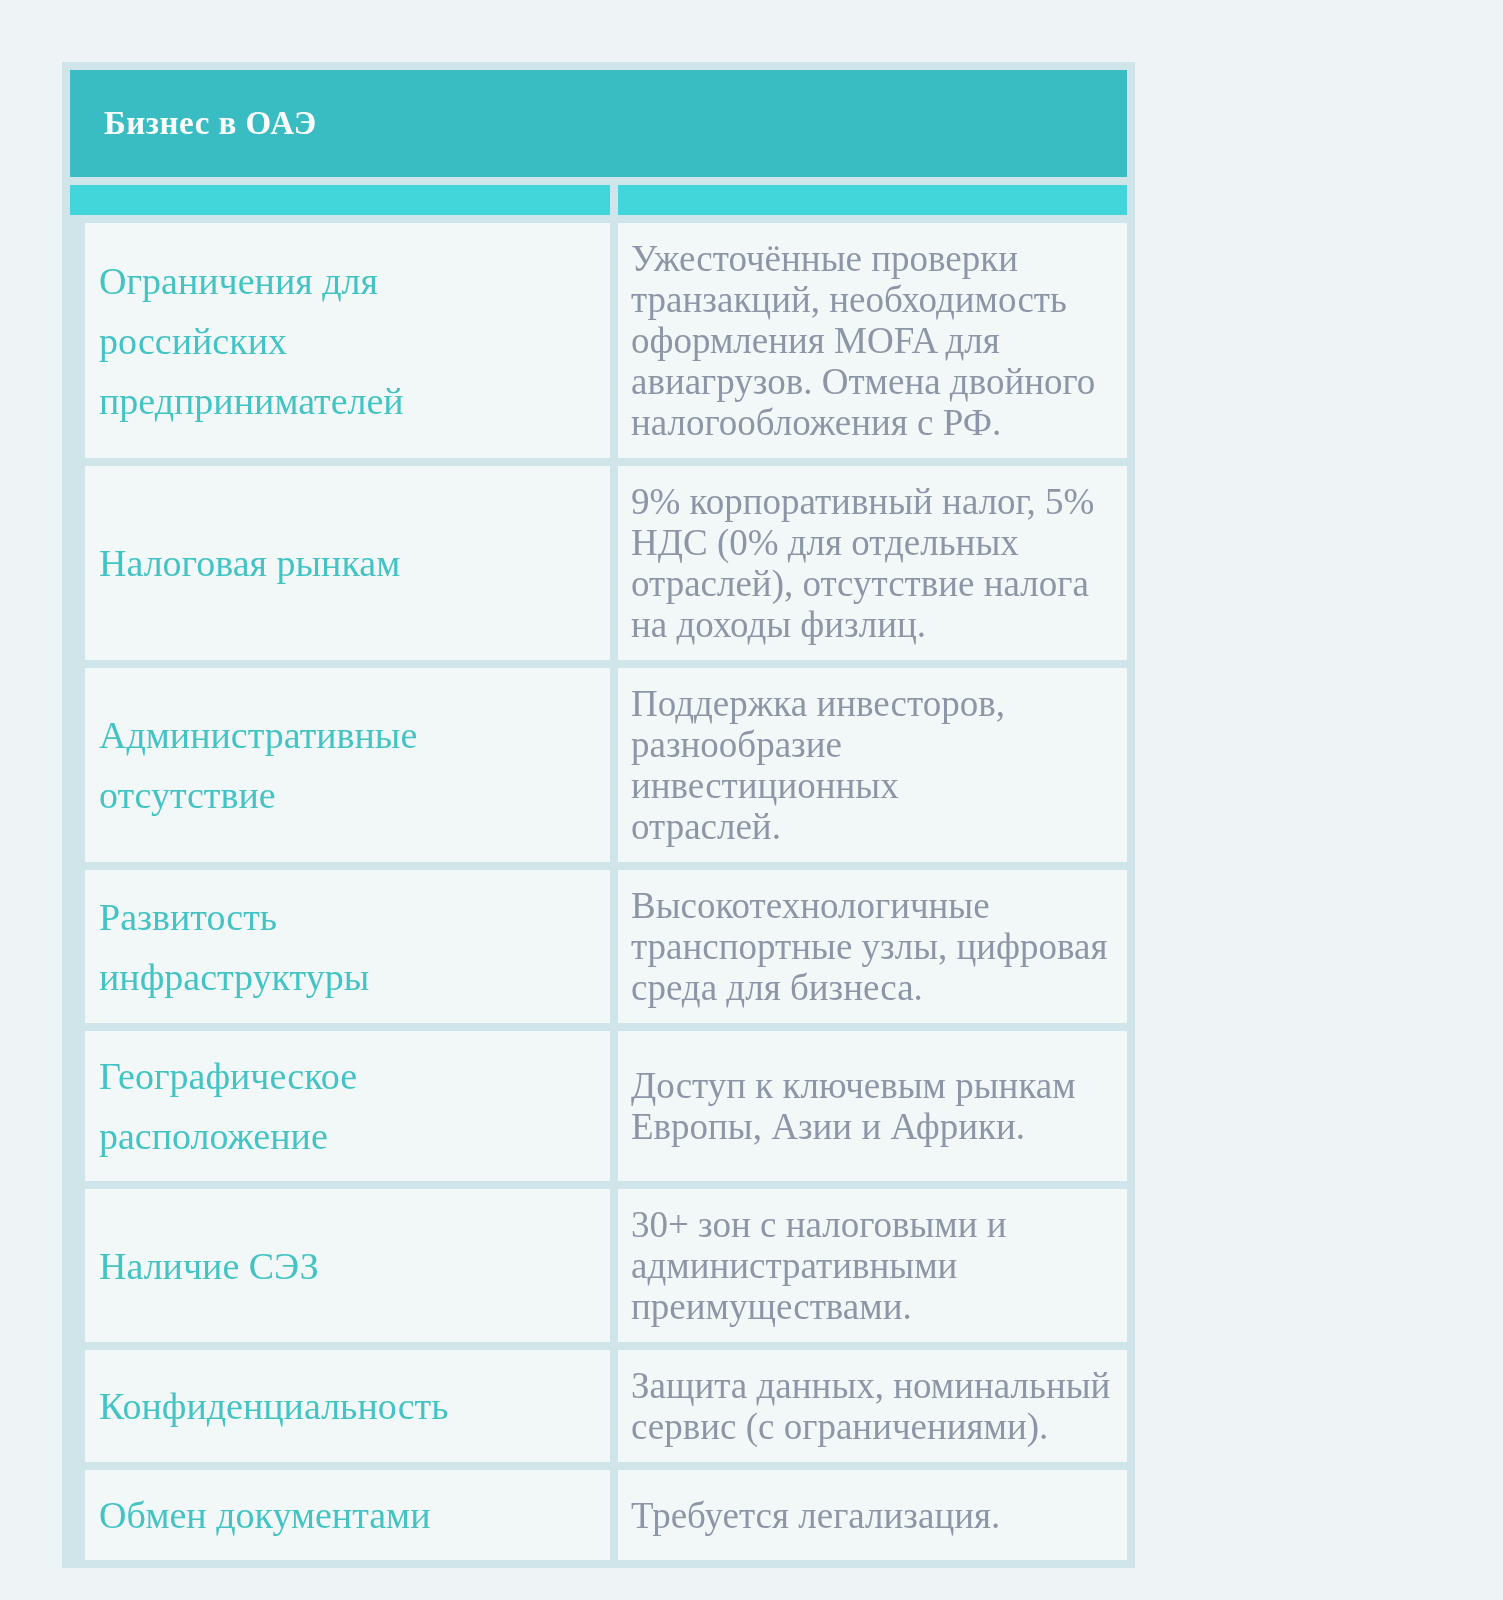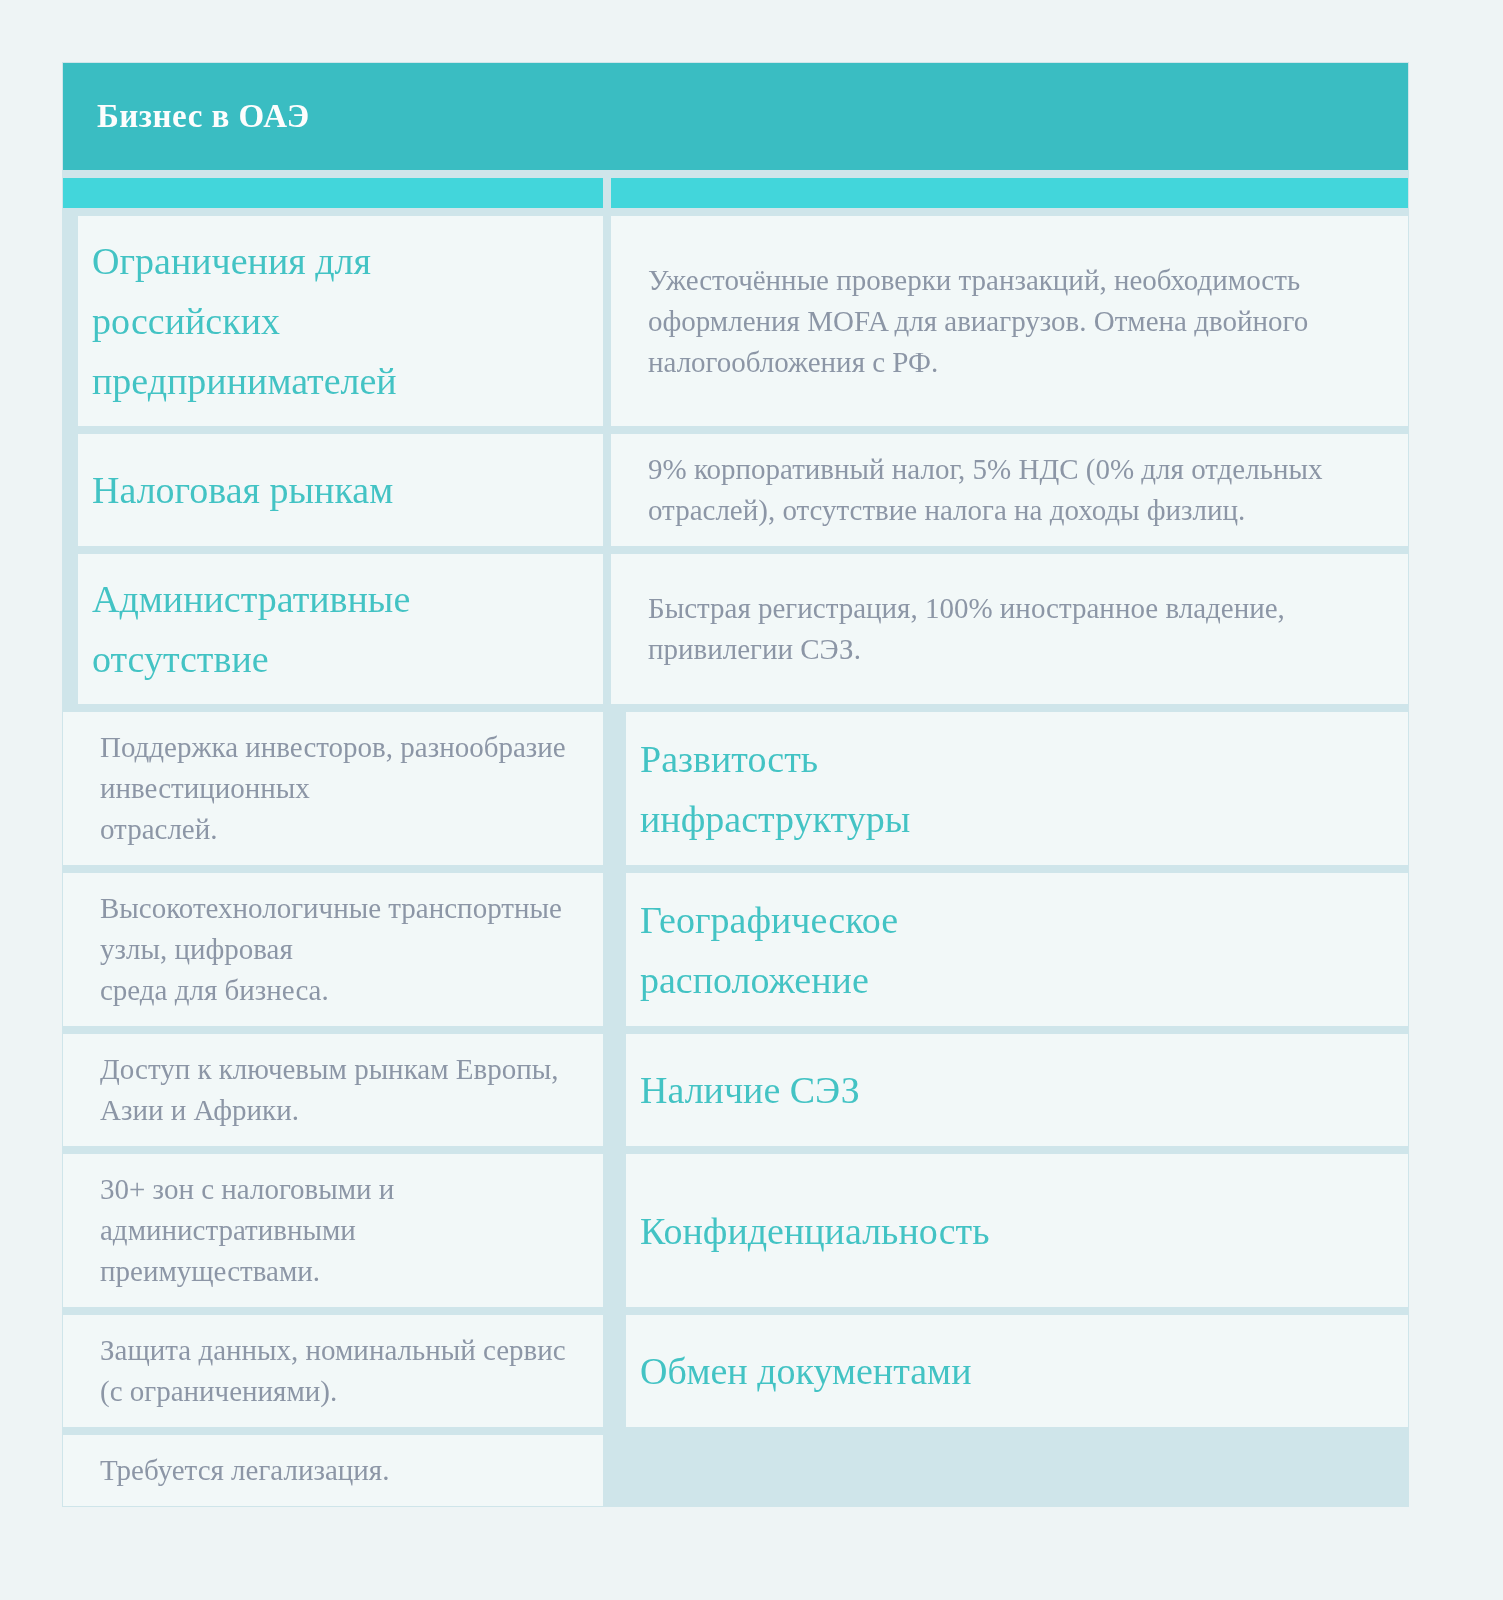--- a/index.html
+++ b/index.html
@@ -15,23 +15,23 @@
   * { box-sizing: border-box; }
   html, body {
     margin: 0; padding: 0;
     width: 1503px; height: 1600px;
     background: var(--page-bg);
     font-family: "Liberation Serif", "DejaVu Serif", serif;
   }
   .table-frame {
     position: absolute;
     left: 62px; top: 62px;
-    width: 1347px;
+    width: 1073px;
     background: var(--frame);
-    padding: 1px;
+    padding: 8px;
     display: grid;
     grid-template-columns: 540px 1fr;
     gap: 8px;
   }
   .header-cell {
     grid-column: 1 / -1;
     background: var(--header-bg);
     height: 107px;
     display: flex;
     align-items: center;
@@ -54,25 +54,24 @@
   }
   .cell.label { padding: 15px 10px 15px 14px; margin-left: 15px; }
   .cell.desc  { padding: 15px 12px 15px 13px; }
   .label-text {
     font-size: 38px;
     line-height: 60px;
     color: var(--label-color);
     white-space: pre-line;
   }
   .desc-text {
-    font-size: 29px;
+    font-size: 37px;
     line-height: 41px;
     color: var(--desc-color);
     white-space: pre-line;
-    margin-left: 24px;
   }
 </style>
 </head>
 <body style="background: rgb(238, 244, 245);">
 
 <div class="table-frame" id="table-frame">
   <div class="header-cell">
     <span class="table-title">Бизнес в ОАЭ</span>
   </div>
   <div class="subheader-cell"></div>
@@ -93,24 +92,20 @@
     <span class="label-text">Налоговая рынкам</span>
   </div>
   <div class="cell desc">
     <span class="desc-text">9% корпоративный налог, 5% НДС (0% для отдельных
 отраслей), отсутствие налога на доходы физлиц.</span>
   </div>
 
   <div class="cell label">
     <span class="label-text">Административные
 отсутствие</span>
-  </div>
-  <div class="cell desc">
-    <span class="desc-text">Быстрая регистрация, 100% иностранное владение,
-привилегии СЭЗ.</span>
   </div>
 
   <div class="cell desc">
     <span class="desc-text">Поддержка инвесторов, разнообразие инвестиционных
 отраслей.</span>
   </div>
 
   <div class="cell label">
     <span class="label-text">Развитость
 инфраструктуры</span>

